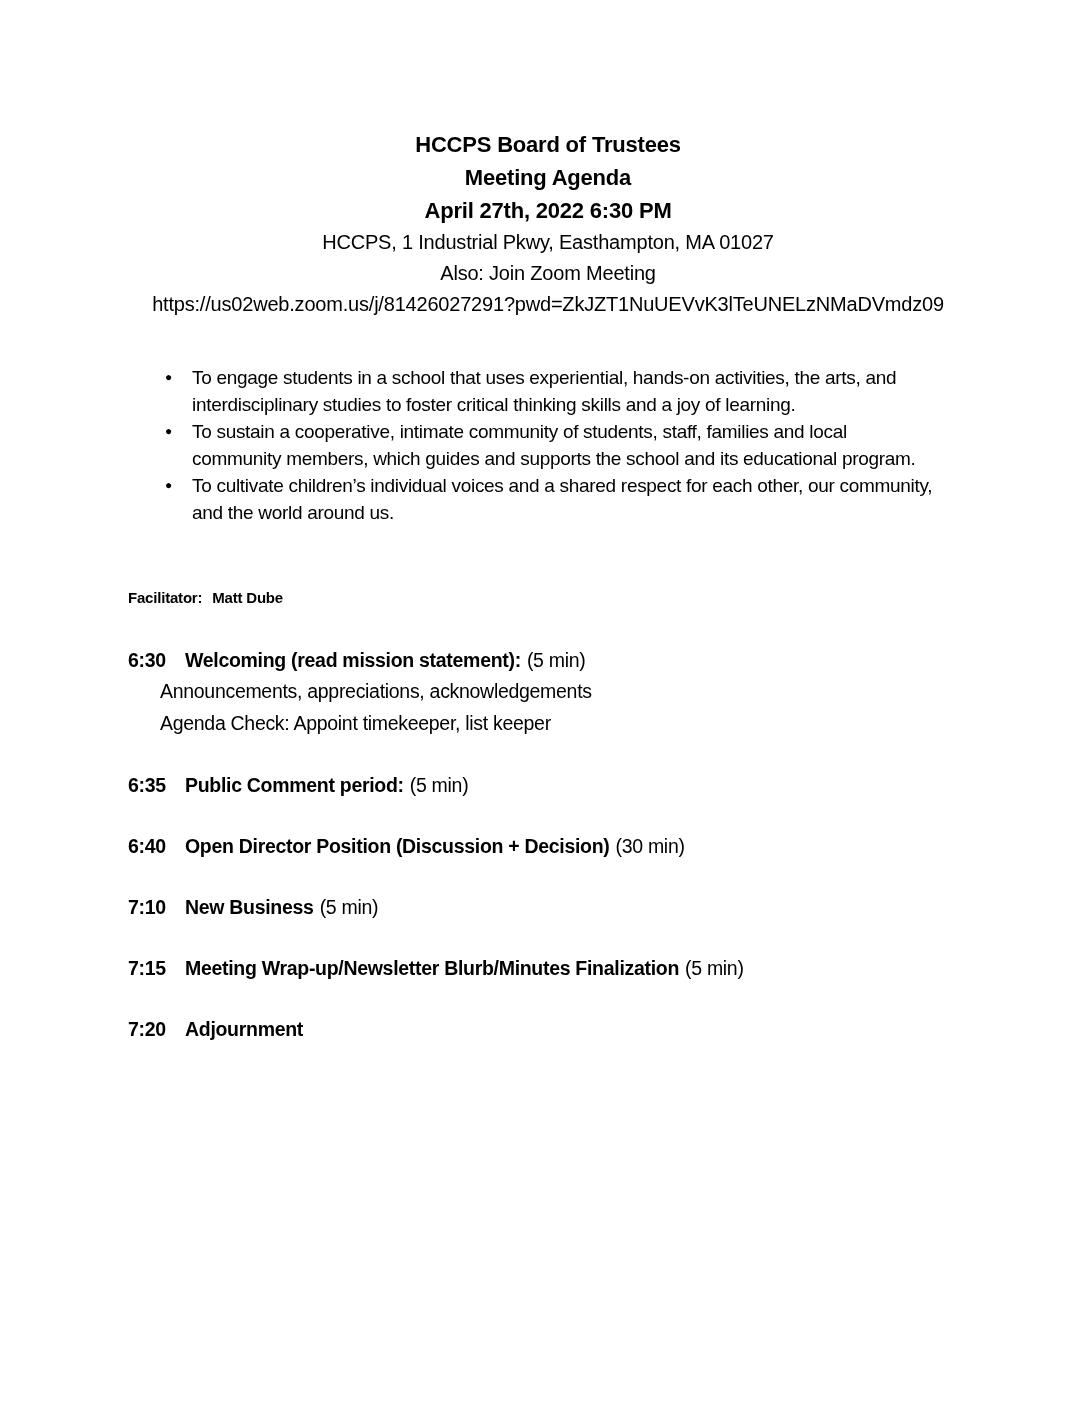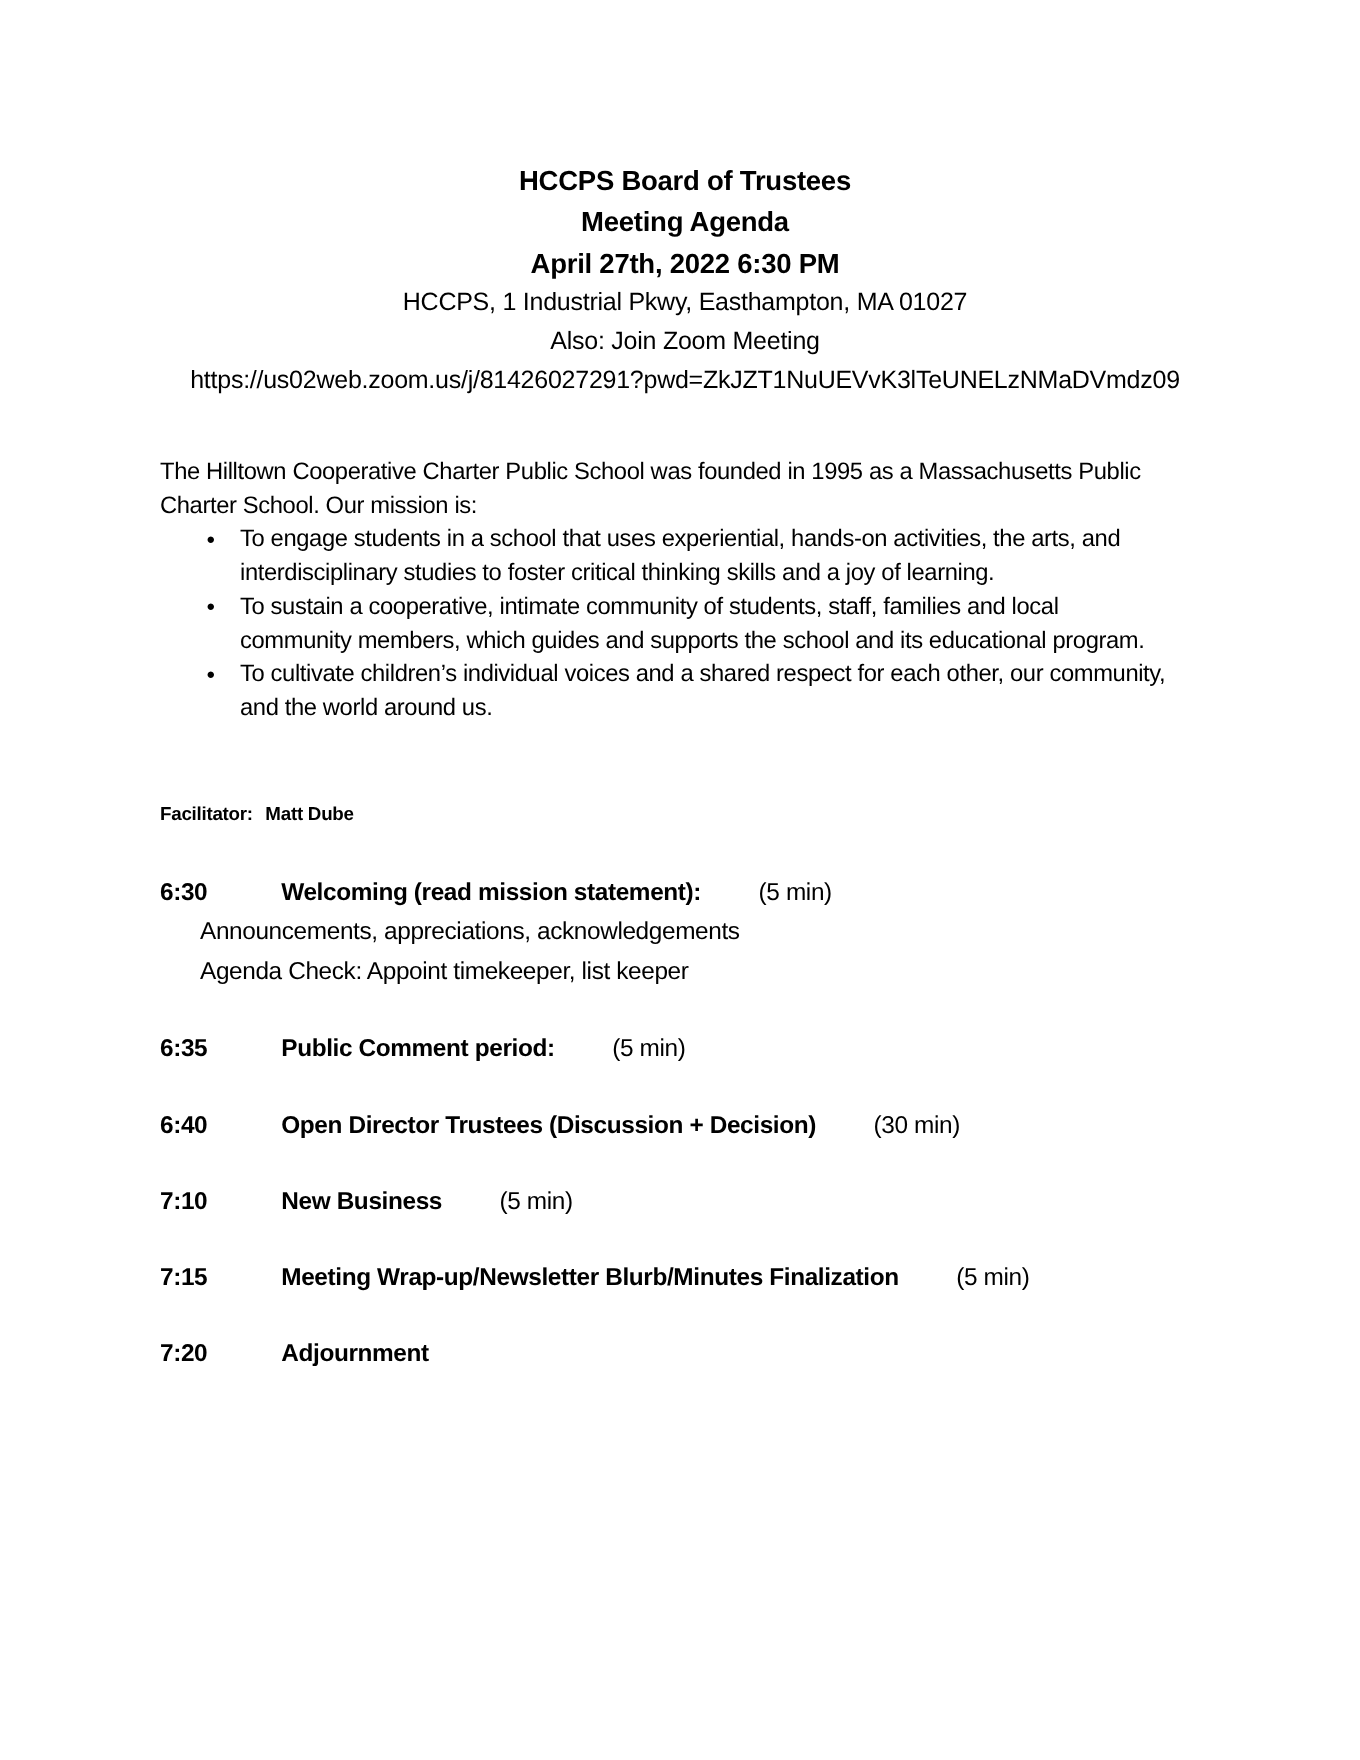--- a/index.html
+++ b/index.html
@@ -71,21 +71,20 @@
     font-size: 19.5px;
     line-height: 28px;
     letter-spacing: -0.3px;
   }
   .agenda-item {
     margin-bottom: 33px;
   }
   .agenda-main {
     display: flex;
     align-items: flex-start;
-    gap: 40px;
   }
   .agenda-time {
     flex: 0 0 57px;
     font-weight: bold;
   }
   .agenda-title {
     font-weight: bold;
   }
   .agenda-duration {
     margin-left: 6px;
@@ -105,21 +104,20 @@
   <div class="doc-header">
     <div class="h-bold">HCCPS Board of Trustees</div>
     <div class="h-bold">Meeting Agenda</div>
     <div class="h-bold">April 27th, 2022 6:30 PM</div>
     <div>HCCPS, 1 Industrial Pkwy, Easthampton, MA 01027</div>
     <div>Also: Join Zoom Meeting</div>
     <div>https://us02web.zoom.us/j/81426027291?pwd=ZkJZT1NuUEVvK3lTeUNELzNMaDVmdz09</div>
   </div>
 
   <div class="mission">
-    <p class="intro">The Hilltown Cooperative Charter Public School was founded in 1995 as a Massachusetts Public Charter School. Our mission is:</p>
     <div class="bullet-row">
       <span class="bullet-marker">●</span>
       <span class="bullet-text">To engage students in a school that uses experiential, hands-on activities, the arts, and interdisciplinary studies to foster critical thinking skills and a joy of learning.</span>
     </div>
     <div class="bullet-row">
       <span class="bullet-marker">●</span>
       <span class="bullet-text">To sustain a cooperative, intimate community of students, staff, families and local community members, which guides and supports the school and its educational program.</span>
     </div>
     <div class="bullet-row">
       <span class="bullet-marker">●</span>
@@ -147,21 +145,21 @@
       <div class="agenda-main">
         <span class="agenda-time">6:35</span>
         <span class="agenda-title">Public Comment period:</span>
         <span class="agenda-duration">(5 min)</span>
       </div>
     </div>
 
     <div class="agenda-item">
       <div class="agenda-main">
         <span class="agenda-time">6:40</span>
-        <span class="agenda-title">Open Director Trustees (Discussion + Decision)</span>
+        <span class="agenda-title">Open Director Position (Discussion + Decision)</span>
         <span class="agenda-duration">(30 min)</span>
       </div>
     </div>
 
     <div class="agenda-item">
       <div class="agenda-main">
         <span class="agenda-time">7:10</span>
         <span class="agenda-title">New Business</span>
         <span class="agenda-duration">(5 min)</span>
       </div>

